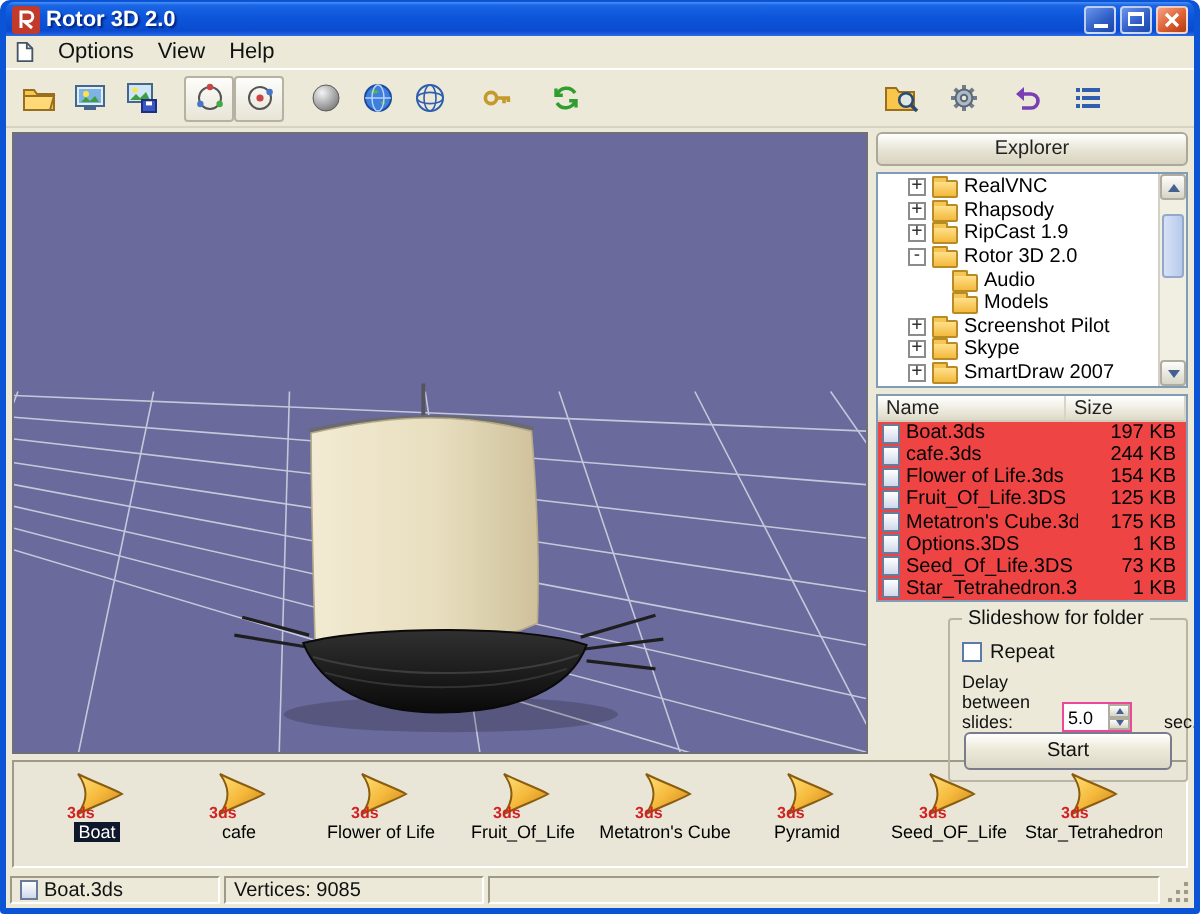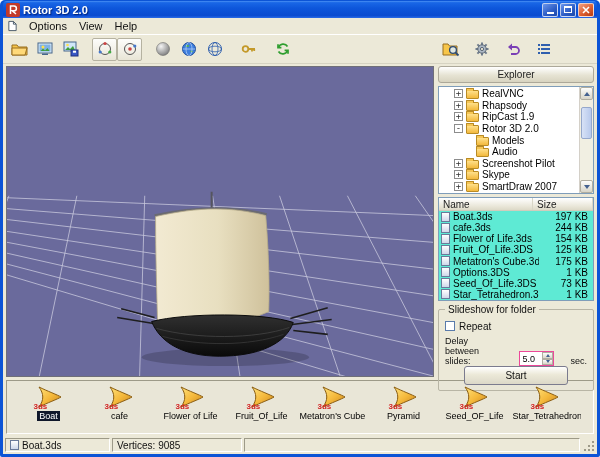--- a/index.html
+++ b/index.html
@@ -51,33 +51,33 @@
   .tl{overflow:hidden;}
   .vsb{position:absolute;top:0;right:0;bottom:0;width:14px;background:#f1efe2;border-left:1px solid #d4d0c8;}
   .sbbtn{height:13px;border:1px solid #b0ada0;border-radius:2px;background:linear-gradient(#fdfdfb,#d8d5c8);
          display:flex;align-items:center;justify-content:center;}
   .sbdn{position:absolute;bottom:0;left:0;right:0;}
   .triu{width:0;height:0;border-left:3px solid transparent;border-right:3px solid transparent;border-bottom:4px solid #44618f;}
   .trid{width:0;height:0;border-left:3px solid transparent;border-right:3px solid transparent;border-top:4px solid #44618f;}
   .sbthumb{position:absolute;top:20px;left:1px;right:1px;height:32px;border:1px solid #95a8cc;border-radius:2px;
            background:linear-gradient(90deg,#d8e2f6,#b7c9ec);}
   
-  .listbox{height:104px;flex:none;background:#5eead4;border:1px solid #7f9db9;display:flex;flex-direction:column;
+  .listbox{height:104px;flex:none;background:#ef4444;border:1px solid #7f9db9;display:flex;flex-direction:column;
            font-size:10px;overflow:hidden;}
   .lheader{display:flex;height:13px;flex:none;background:linear-gradient(#ffffff,#e9e6d8 70%,#ddd9c8);
            border-bottom:1px solid #d0cdbd;color:#222;}
   .lh{padding:0 4px;border-right:1px solid #d8d5c6;display:flex;align-items:center;}
   .lh.name{width:94px;} .lh.size{flex:1;}
   .frow{display:flex;align-items:center;height:11.2px;padding:0 2px;gap:3px;white-space:nowrap;}
   .fic{width:9px;height:10px;flex:none;background:linear-gradient(#ffffff,#cfd8ea);border:1px solid #6a7a9a;}
   .fname{width:86px;overflow:hidden;}
   .fsize{flex:1;text-align:right;padding-right:3px;}
   
   .group{flex:1;margin-top:5px;border:1px solid #b8b5a5;border-radius:2px;position:relative;
-         padding:8px 6px 3px;display:flex;flex-direction:column;font-size:10px;color:#111;}
+         padding:8px 6px 3px;display:flex;flex-direction:column;font-size:10px;color:#111;margin-left:36px;}
   .gtitle{position:absolute;top:-6px;left:6px;background:#ece9d8;padding:0 3px;font-size:10px;}
   .cbrow{display:flex;align-items:center;gap:4px;height:12px;margin-top:2px;}
   .cb{width:10px;height:10px;flex:none;border:1px solid #5a7bab;background:#fff;}
   .delayrow{display:flex;align-items:flex-end;gap:16px;margin-top:4px;font-size:9px;}
   .spin{display:flex;border:1px solid #ec4899;background:#fff;height:15px;}
   .spin input{width:22px;border:none;outline:none;font-size:9px;padding:0 2px;font-family:"Liberation Sans",sans-serif;}
   .spinbtns{width:11px;display:flex;flex-direction:column;}
   .sbu,.sbd{flex:1;border:1px solid #b0ada0;background:linear-gradient(#fdfdfb,#d8d5c8);
             display:flex;align-items:center;justify-content:center;}
   .startbtn{margin:auto auto 2px;width:104px;height:19px;border:1px solid #7b7b8e;border-radius:3px;font-size:10px;
@@ -338,25 +338,25 @@
                 <span class="fold"></span>
                 <span class="tl">RipCast 1.9</span>
               </div>
             <div class="trow">
                 <span class="exp">-</span>
                 <span class="fold"></span>
                 <span class="tl">Rotor 3D 2.0</span>
               </div>
             <div class="trow child">
                 <span class="fold"></span>
+                <span class="tl">Audio</span>
+              </div>
+            <div class="trow child">
+                <span class="fold"></span>
                 <span class="tl">Models</span>
-              </div>
-            <div class="trow child">
-                <span class="fold"></span>
-                <span class="tl">Audio</span>
               </div>
             <div class="trow">
                 <span class="exp">+</span>
                 <span class="fold"></span>
                 <span class="tl">Screenshot Pilot</span>
               </div>
             <div class="trow">
                 <span class="exp">+</span>
                 <span class="fold"></span>
                 <span class="tl">Skype</span>

